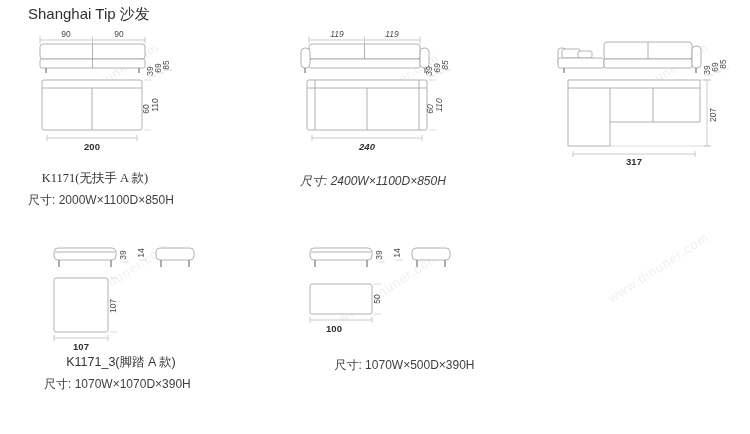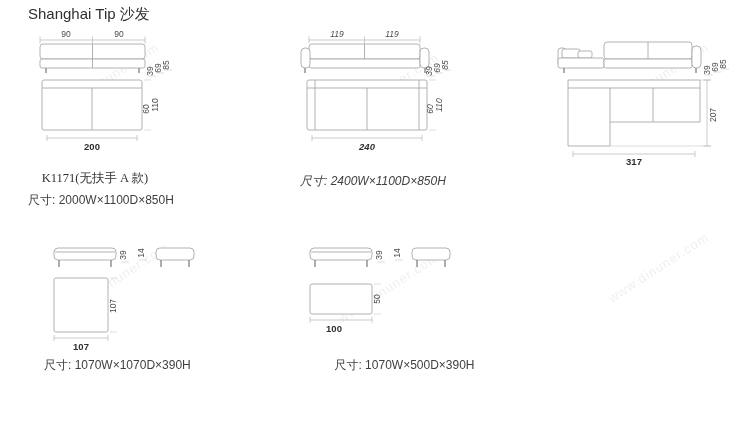--- a/index.html
+++ b/index.html
@@ -204,20 +204,21 @@
         <line class="tick2" x1="74" y1="92" x2="81" y2="92"></line>
       </g>
       <text class="dim" transform="translate(80,66) rotate(-90)" text-anchor="middle">107</text>
       <g>
         <line class="tick" x1="18" y1="98" x2="72" y2="98"></line>
         <line class="tick" x1="18" y1="95" x2="18" y2="101"></line>
         <line class="tick" x1="72" y1="95" x2="72" y2="101"></line>
       </g>
       <text class="dimb" x="45" y="110" text-anchor="middle">107</text>
     </svg>
+    <div class="pname" style="width:170px;">K1171_3(脚踏 A 款)</div>
     <div class="psize" style="padding-left:8px;">尺寸: 1070W×1070D×390H</div>
   </div>
 
   <div class="group" style="left:292px;top:240px;width:215px;">
     <svg width="210" height="112" viewBox="0 0 210 112">
       <g>
         <rect class="outline" x="18" y="8" width="62" height="12" rx="4"></rect>
         <line class="outline" x1="19" y1="12" x2="79" y2="12"></line>
         <line class="leg" x1="23" y1="20" x2="23" y2="27"></line>
         <line class="leg" x1="75" y1="20" x2="75" y2="27"></line>

